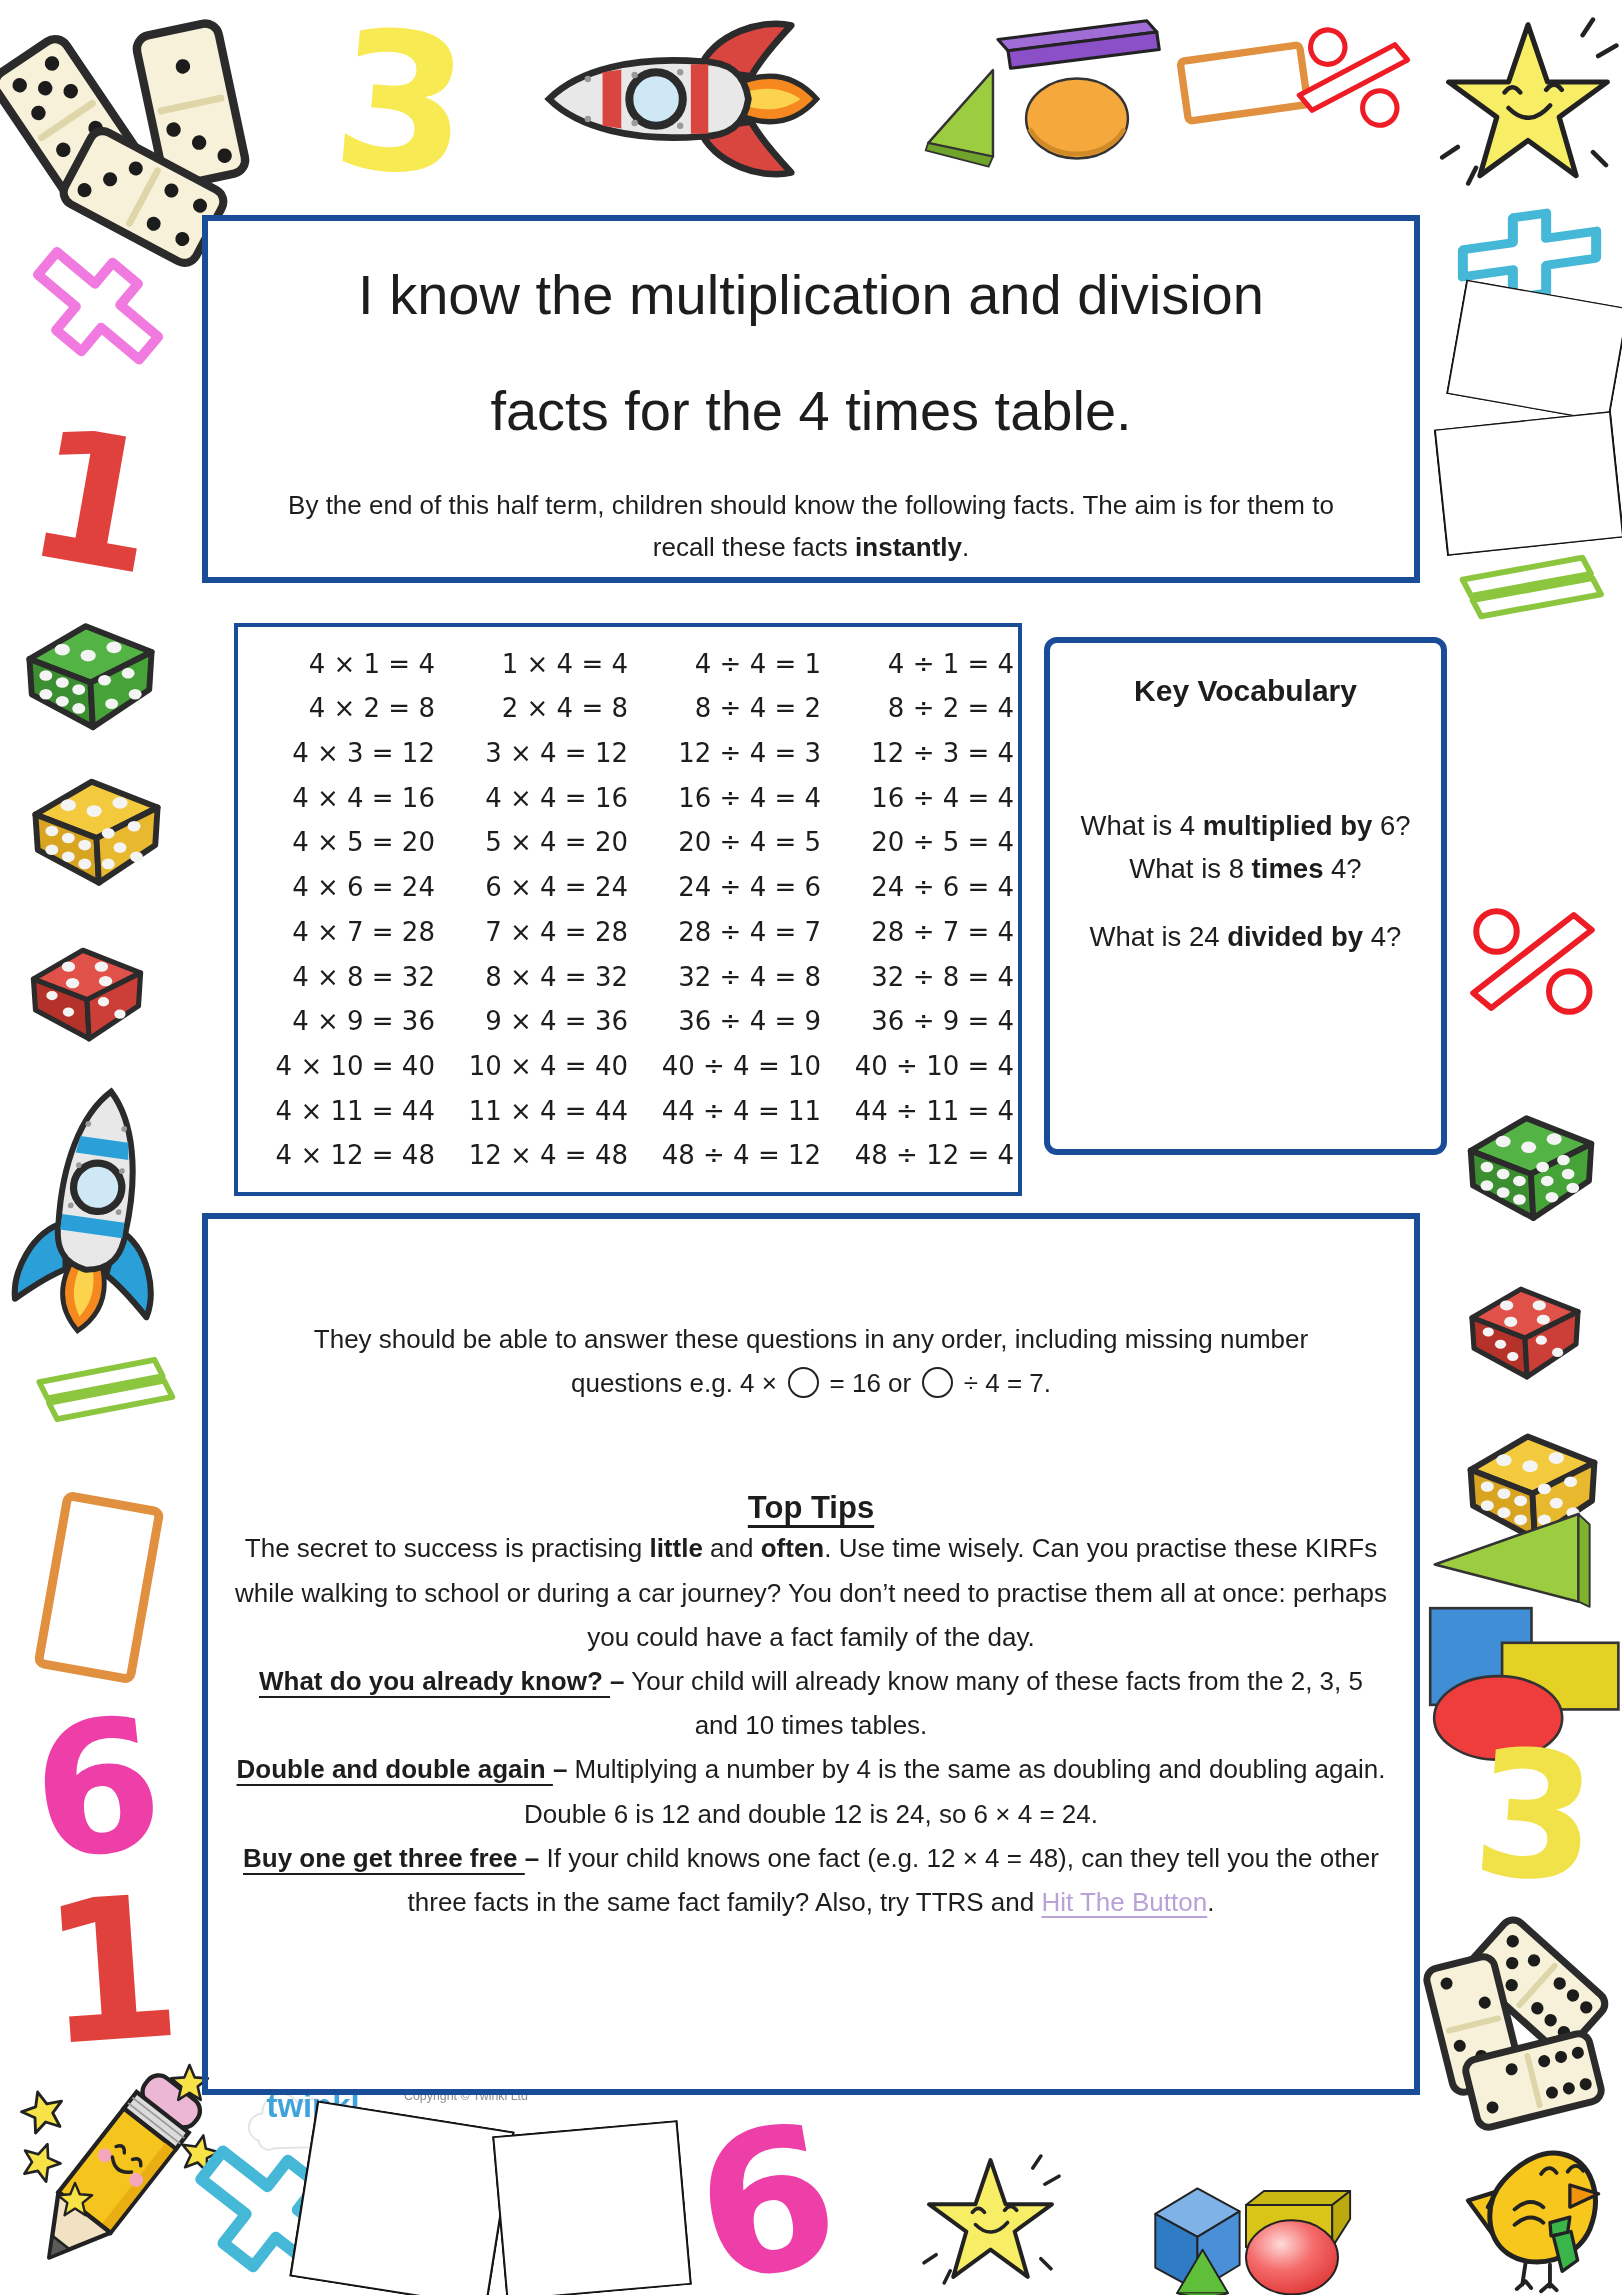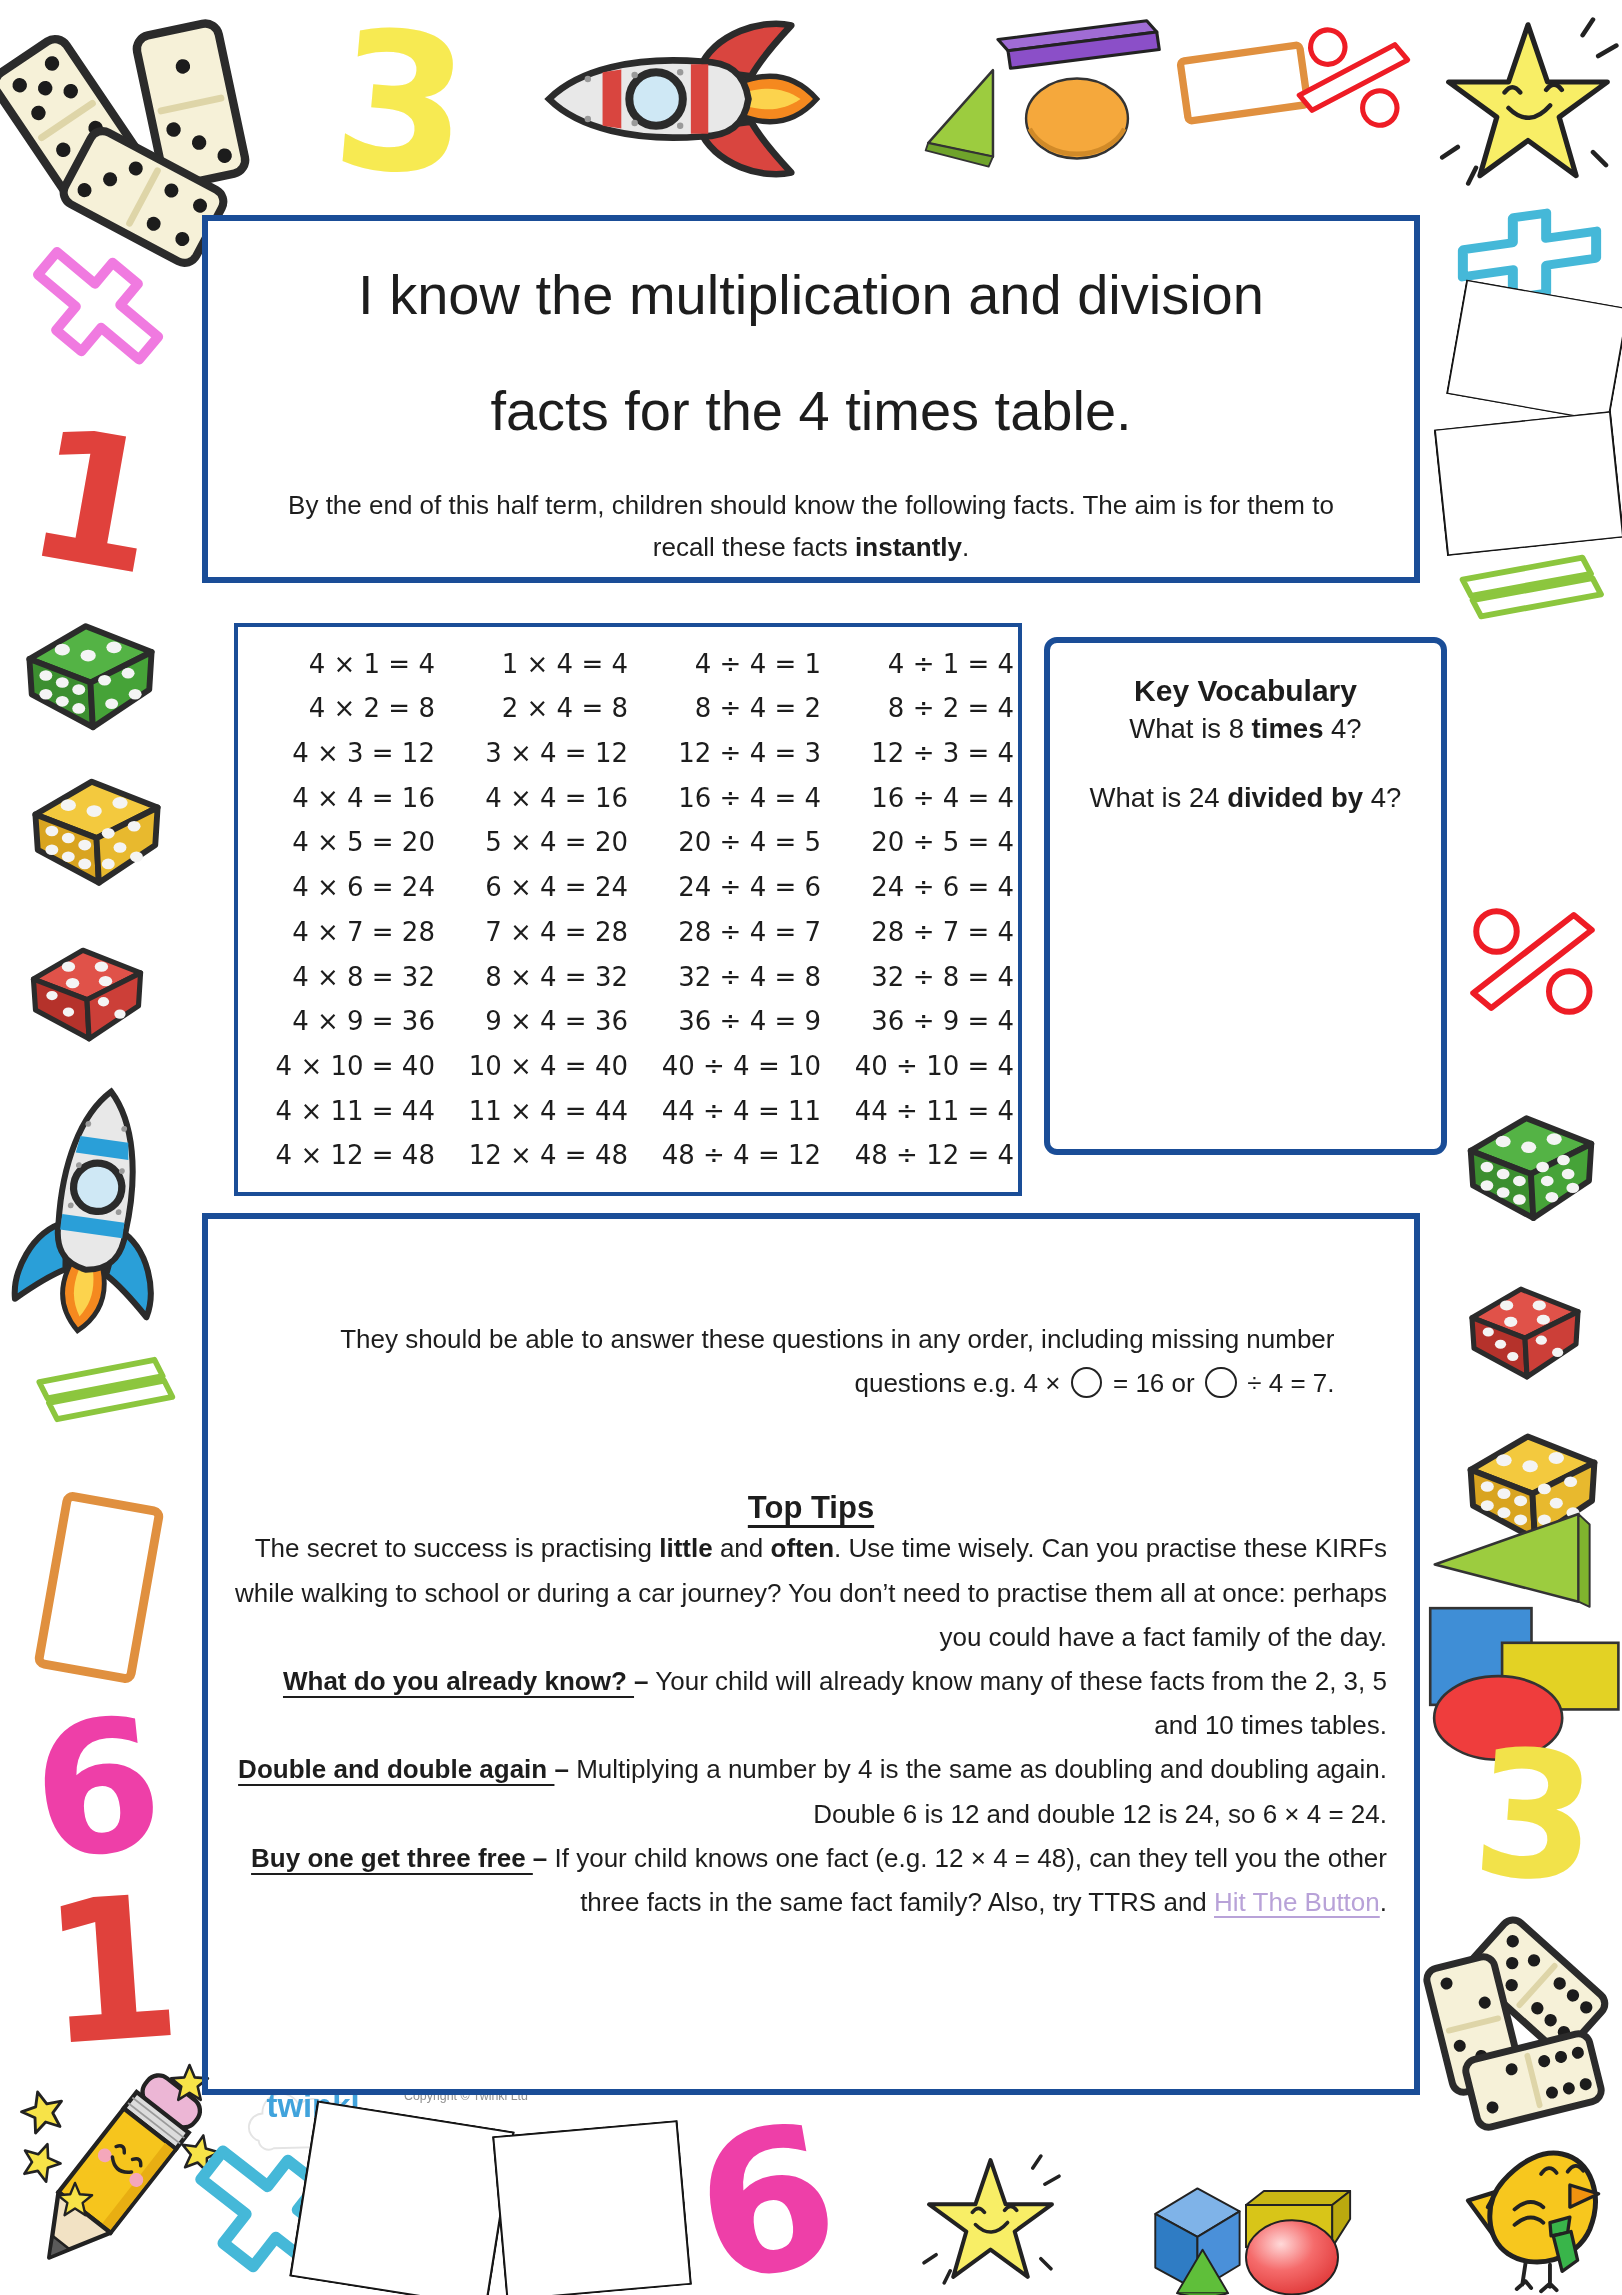--- a/index.html
+++ b/index.html
@@ -18,21 +18,21 @@
   .fact{text-align:right;white-space:nowrap}
   
   .vocab{border-radius:13px}
   .vocab h2{font-size:30px;margin:31px 0 0 0}
   .vocab p{font-size:27.5px;line-height:1.55;margin:0 17px}
   .vocab p.q1{margin-top:97px}
   .vocab p.q2{}
   .vocab p.q3{margin-top:26px}
   
   .tips-box{background:transparent}
-  .tips-box p{font-size:26px;line-height:1.7;width:1152px;margin:0 auto;text-align:right}
+  .tips-box p{font-size:26px;line-height:1.7;width:1152px;margin:0 auto;text-align:center}
   .tips-box p.intro{width:1047px;margin-top:98px}
   .toptips{font-size:31px;font-weight:bold;text-decoration:underline;text-underline-offset:6.5px;
       text-decoration-thickness:2.6px;margin-top:85px}
   .t1{margin-top:65px}.t2{margin-top:49px}.t3{margin-top:29.4px}.t4{margin-top:13px}
   b{font-weight:bold}
   .u{text-decoration:underline;text-underline-offset:5.9px;text-decoration-thickness:2px}
   .link{color:#b8a2d8;text-decoration:underline;text-underline-offset:5.2px}
   .circle{display:inline-block;width:27.5px;height:27.5px;border:2px solid #222;border-radius:50%;
       vertical-align:-5.9px;margin:0 3.3px}
   
@@ -152,20 +152,21 @@
       <div class="fact">44 ÷ 11 = 4</div>
       <div class="fact">4 × 12 = 48</div>
       <div class="fact">12 × 4 = 48</div>
       <div class="fact">48 ÷ 4 = 12</div>
       <div class="fact">48 ÷ 12 = 4</div>
     </div>
 </div>
 
 <div class="box bg-white vocab" style="left:1044px;top:637px;width:403px;height:518px">
   <h2>Key Vocabulary</h2>
+  <p class="q1">What is 4 <b>multiplied by</b> 6?</p>
   <p class="q2">What is 8 <b>times</b> 4?</p>
   <p class="q3">What is 24 <b>divided by</b> 4?</p>
 </div>
 
 <div class="box tips-box" style="left:202px;top:1213px;width:1218px;height:882px">
   <p class="intro">They should be able to answer these questions in any order, including missing number questions e.g. 4 × <span class="circle"></span> = 16 or <span class="circle"></span> ÷ 4 = 7.</p>
   <div class="toptips">Top Tips</div>
   <p class="t1">The secret to success is practising <b>little</b> and <b>often</b>. Use time wisely. Can you practise these KIRFs while walking to school or during a car journey? You don’t need to practise them all at once: perhaps you could have a fact family of the day.</p>
   <p class="t2"><b class="u">What do you already know? </b><b>–</b> Your child will already know many of these facts from the 2, 3, 5 and 10 times tables.</p>
   <p class="t3"><b class="u">Double and double again </b><b>–</b> Multiplying a number by 4 is the same as doubling and doubling again. Double 6 is 12 and double 12 is 24, so 6 × 4 = 24.</p>

